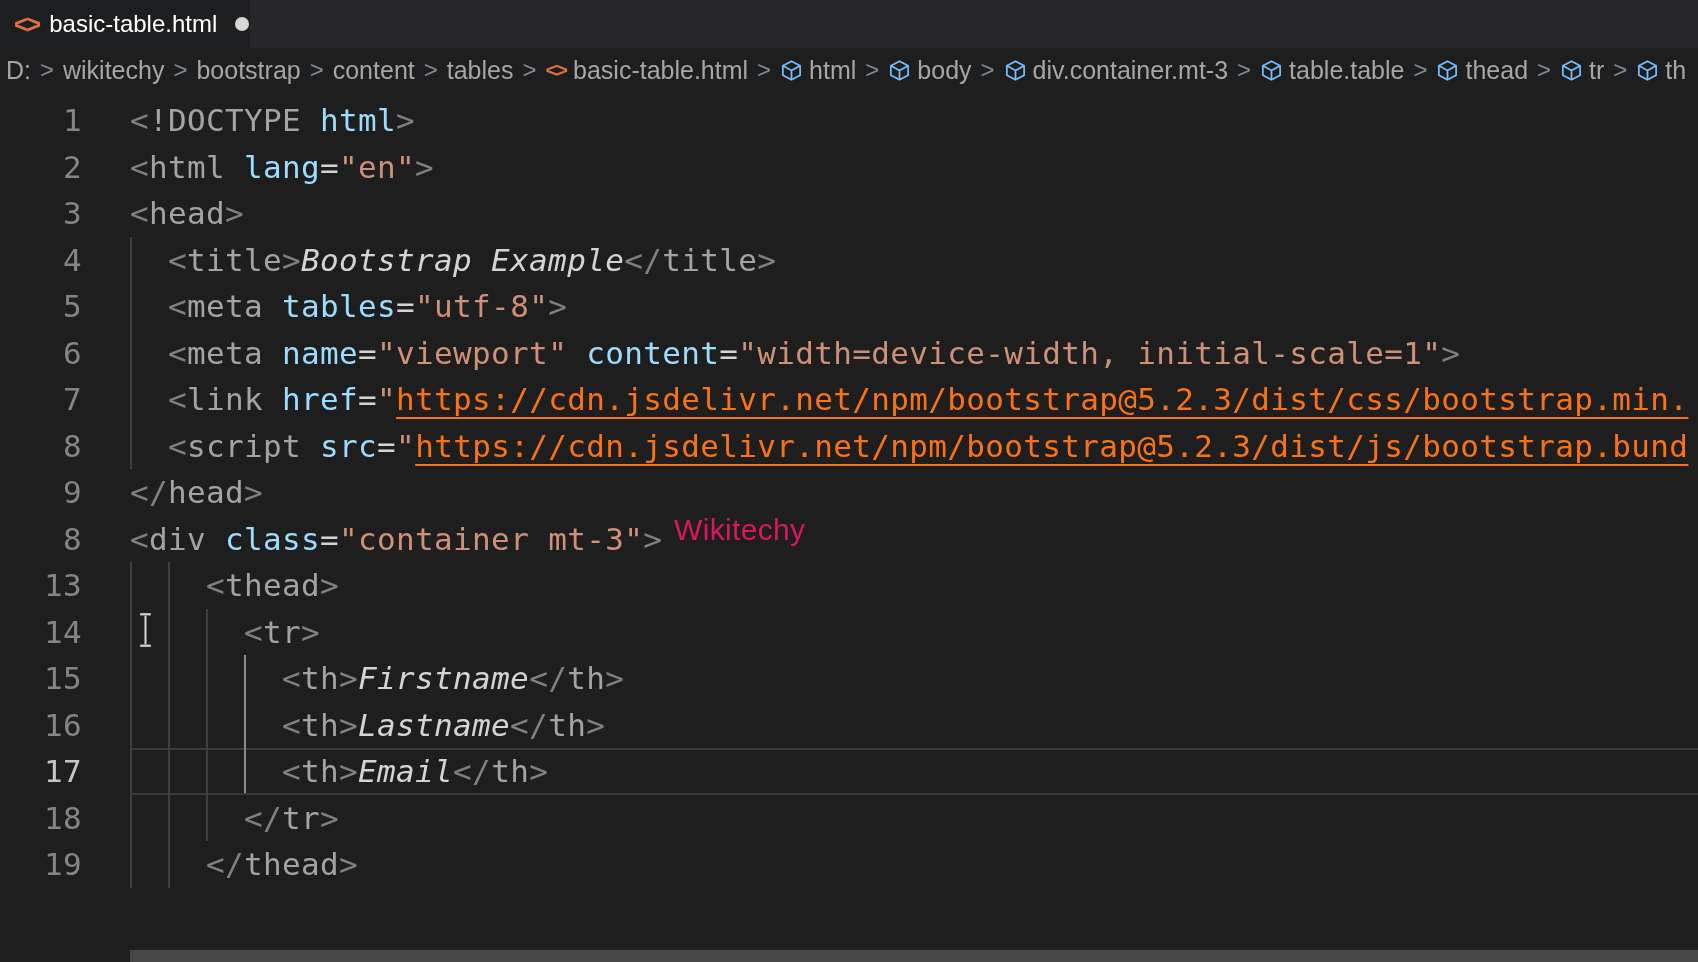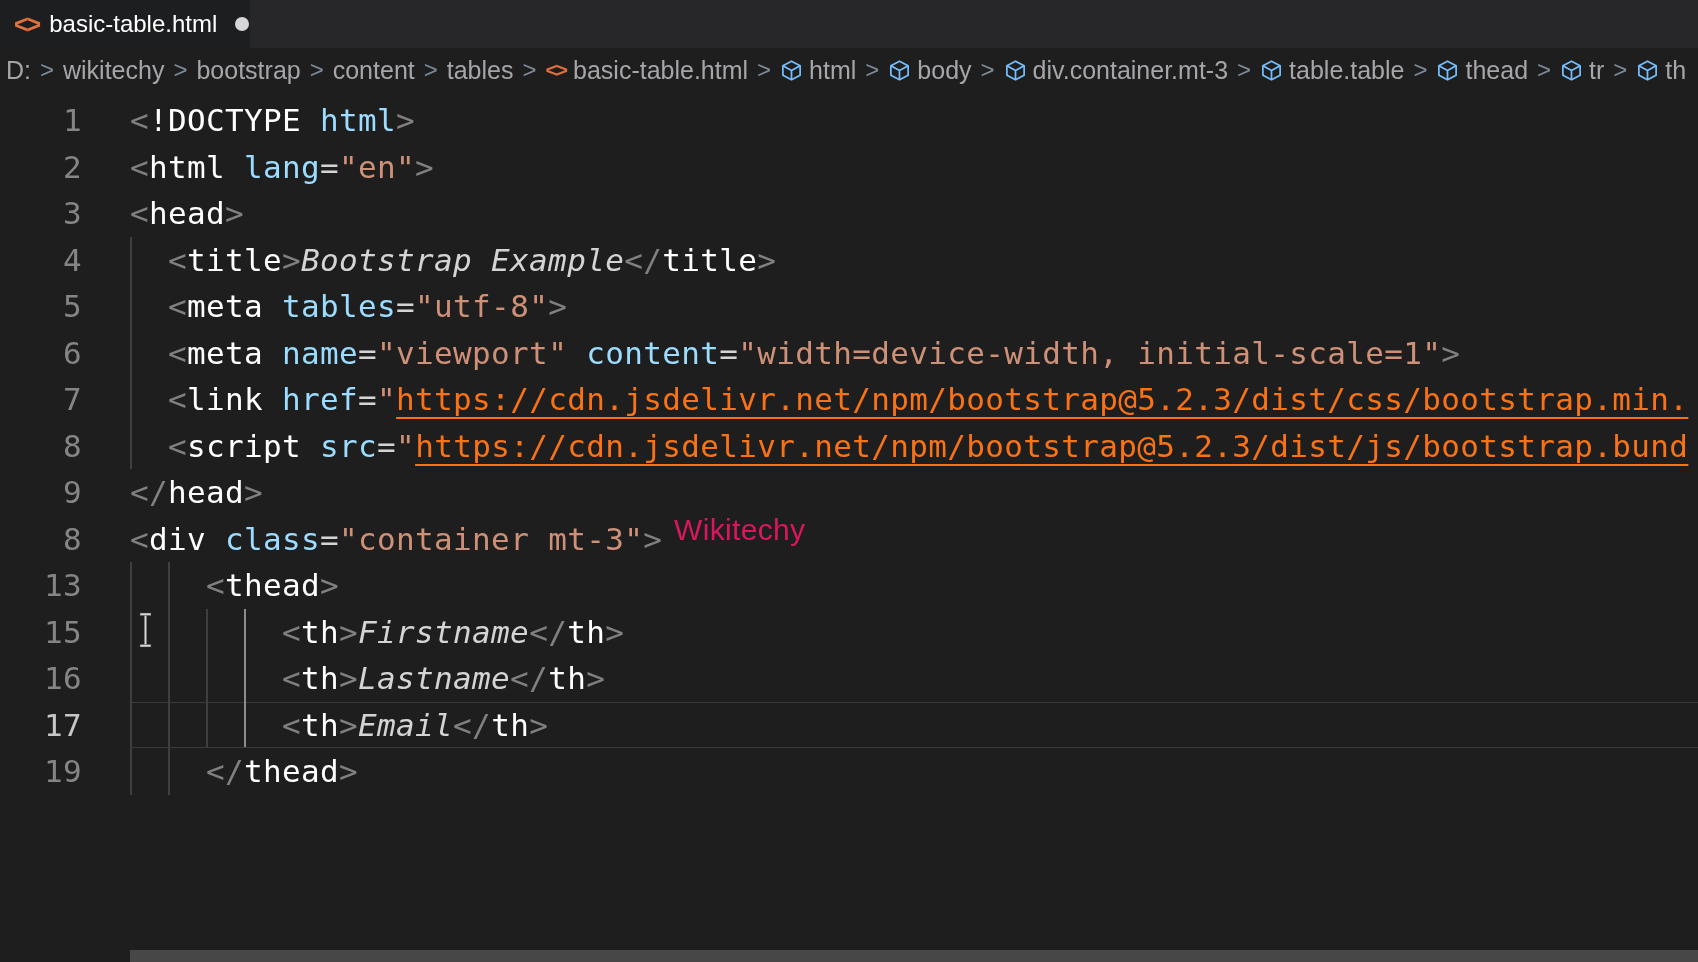--- a/index.html
+++ b/index.html
@@ -29,21 +29,21 @@
   .code { position:relative; flex:1 1 auto; overflow:hidden; }
   .guide { position:absolute; top:0; bottom:0; width:1.5px; background:#3f3f3f; }
   .guide.active { background:#8c8c8c; }
 
   .line.current .gutter { color:#c6c6c6; }
   .line.current::before, .line.current::after { content:""; position:absolute; left:130px; right:0; height:1.5px; background:#3a3a3a; }
   .line.current::before { top:0; } .line.current::after { bottom:0; }
 
   
   .c-p { color:#808080; }
-  .c-t { color:#ffffff;margin-top:46px; }
+  .c-t { color:#a3a3a3;margin-top:46px; }
   .c-a { color:#9cdcfe; }
   .c-s { color:#ce9178; }
   .c-e { color:#d4d4d4; }
   .c-x { color:#d4d4d4;font-style:italic; }
   .c-u { color:#f97316; text-decoration:underline; text-underline-offset:7px; text-decoration-thickness:2px; }
 
   
   .watermark { position:absolute; left:674px; top:421px; color:#d8175e; font-family:"Liberation Sans", sans-serif; font-size:30px; z-index:3; }
   .ibeam { position:absolute; left:138px; top:520px; z-index:4; }
   .hscrollbar { position:absolute; left:130px; right:0; bottom:0; height:12px; background:rgba(121,121,121,0.45); z-index:5; }
@@ -162,23 +162,25 @@
       <div class="line"><span class="gutter">2</span><span class="code"><span class="c-p">&lt;</span><span class="c-t">html</span><span class="c-x"> </span><span class="c-a">lang</span><span class="c-e">=</span><span class="c-s">"en"</span><span class="c-p">&gt;</span></span></div>
       <div class="line"><span class="gutter">3</span><span class="code"><span class="c-p">&lt;</span><span class="c-t">head</span><span class="c-p">&gt;</span></span></div>
       <div class="line"><span class="gutter">4</span><span class="code"><span class="guide" style="left: 0px;"></span><span class="c-x">  </span><span class="c-p">&lt;</span><span class="c-t">title</span><span class="c-p">&gt;</span><span class="c-x">Bootstrap Example</span><span class="c-p">&lt;/</span><span class="c-t">title</span><span class="c-p">&gt;</span></span></div>
       <div class="line"><span class="gutter">5</span><span class="code"><span class="guide" style="left: 0px;"></span><span class="c-x">  </span><span class="c-p">&lt;</span><span class="c-t">meta</span><span class="c-x"> </span><span class="c-a">tables</span><span class="c-e">=</span><span class="c-s">"utf-8"</span><span class="c-p">&gt;</span></span></div>
       <div class="line"><span class="gutter">6</span><span class="code"><span class="guide" style="left: 0px;"></span><span class="c-x">  </span><span class="c-p">&lt;</span><span class="c-t">meta</span><span class="c-x"> </span><span class="c-a">name</span><span class="c-e">=</span><span class="c-s">"viewport"</span><span class="c-x"> </span><span class="c-a">content</span><span class="c-e">=</span><span class="c-s">"width=device-width, initial-scale=1"</span><span class="c-p">&gt;</span></span></div>
       <div class="line"><span class="gutter">7</span><span class="code"><span class="guide" style="left: 0px;"></span><span class="c-x">  </span><span class="c-p">&lt;</span><span class="c-t">link</span><span class="c-x"> </span><span class="c-a">href</span><span class="c-e">=</span><span class="c-s">"</span><span class="c-u">https://cdn.jsdelivr.net/npm/bootstrap@5.2.3/dist/css/bootstrap.min.</span></span></div>
       <div class="line"><span class="gutter">8</span><span class="code"><span class="guide" style="left: 0px;"></span><span class="c-x">  </span><span class="c-p">&lt;</span><span class="c-t">script</span><span class="c-x"> </span><span class="c-a">src</span><span class="c-e">=</span><span class="c-s">"</span><span class="c-u">https://cdn.jsdelivr.net/npm/bootstrap@5.2.3/dist/js/bootstrap.bund</span></span></div>
       <div class="line"><span class="gutter">9</span><span class="code"><span class="c-p">&lt;/</span><span class="c-t">head</span><span class="c-p">&gt;</span></span></div>
       <div class="line"><span class="gutter">8</span><span class="code"><span class="c-p">&lt;</span><span class="c-t">div</span><span class="c-x"> </span><span class="c-a">class</span><span class="c-e">=</span><span class="c-s">"container mt-3"</span><span class="c-p">&gt;</span></span></div>
       <div class="line"><span class="gutter">13</span><span class="code"><span class="guide" style="left: 0px;"></span><span class="guide" style="left: 38px;"></span><span class="c-x">    </span><span class="c-p">&lt;</span><span class="c-t">thead</span><span class="c-p">&gt;</span></span></div>
+      <div class="line"><span class="gutter">14</span><span class="code"><span class="guide" style="left: 0px;"></span><span class="guide" style="left: 38px;"></span><span class="guide" style="left: 76px;"></span><span class="c-x">      </span><span class="c-p">&lt;</span><span class="c-t">tr</span><span class="c-p">&gt;</span></span></div>
       <div class="line"><span class="gutter">15</span><span class="code"><span class="guide" style="left: 0px;"></span><span class="guide" style="left: 38px;"></span><span class="guide" style="left: 76px;"></span><span class="guide active" style="left: 114px;"></span><span class="c-x">        </span><span class="c-p">&lt;</span><span class="c-t">th</span><span class="c-p">&gt;</span><span class="c-x">Firstname</span><span class="c-p">&lt;/</span><span class="c-t">th</span><span class="c-p">&gt;</span></span></div>
       <div class="line"><span class="gutter">16</span><span class="code"><span class="guide" style="left: 0px;"></span><span class="guide" style="left: 38px;"></span><span class="guide" style="left: 76px;"></span><span class="guide active" style="left: 114px;"></span><span class="c-x">        </span><span class="c-p">&lt;</span><span class="c-t">th</span><span class="c-p">&gt;</span><span class="c-x">Lastname</span><span class="c-p">&lt;/</span><span class="c-t">th</span><span class="c-p">&gt;</span></span></div>
       <div class="line current"><span class="gutter">17</span><span class="code"><span class="guide" style="left: 0px;"></span><span class="guide" style="left: 38px;"></span><span class="guide" style="left: 76px;"></span><span class="guide active" style="left: 114px;"></span><span class="c-x">        </span><span class="c-p">&lt;</span><span class="c-t">th</span><span class="c-p">&gt;</span><span class="c-x">Email</span><span class="c-p">&lt;/</span><span class="c-t">th</span><span class="c-p">&gt;</span></span></div>
+      <div class="line"><span class="gutter">18</span><span class="code"><span class="guide" style="left: 0px;"></span><span class="guide" style="left: 38px;"></span><span class="guide" style="left: 76px;"></span><span class="c-x">      </span><span class="c-p">&lt;/</span><span class="c-t">tr</span><span class="c-p">&gt;</span></span></div>
       <div class="line"><span class="gutter">19</span><span class="code"><span class="guide" style="left: 0px;"></span><span class="guide" style="left: 38px;"></span><span class="c-x">    </span><span class="c-p">&lt;/</span><span class="c-t">thead</span><span class="c-p">&gt;</span></span></div>
     </div>
 
   <div class="watermark">Wikitechy</div>
 
   <svg class="ibeam" width="15" height="36" viewBox="0 0 15 36">
     <g fill="#d8d8d8" stroke="#3a3a3a" stroke-width="0.5">
       <rect x="6.2" y="2" width="2.6" height="32"></rect>
       <rect x="2" y="1" width="11" height="2.6"></rect>
       <rect x="2" y="32.4" width="11" height="2.6"></rect>

